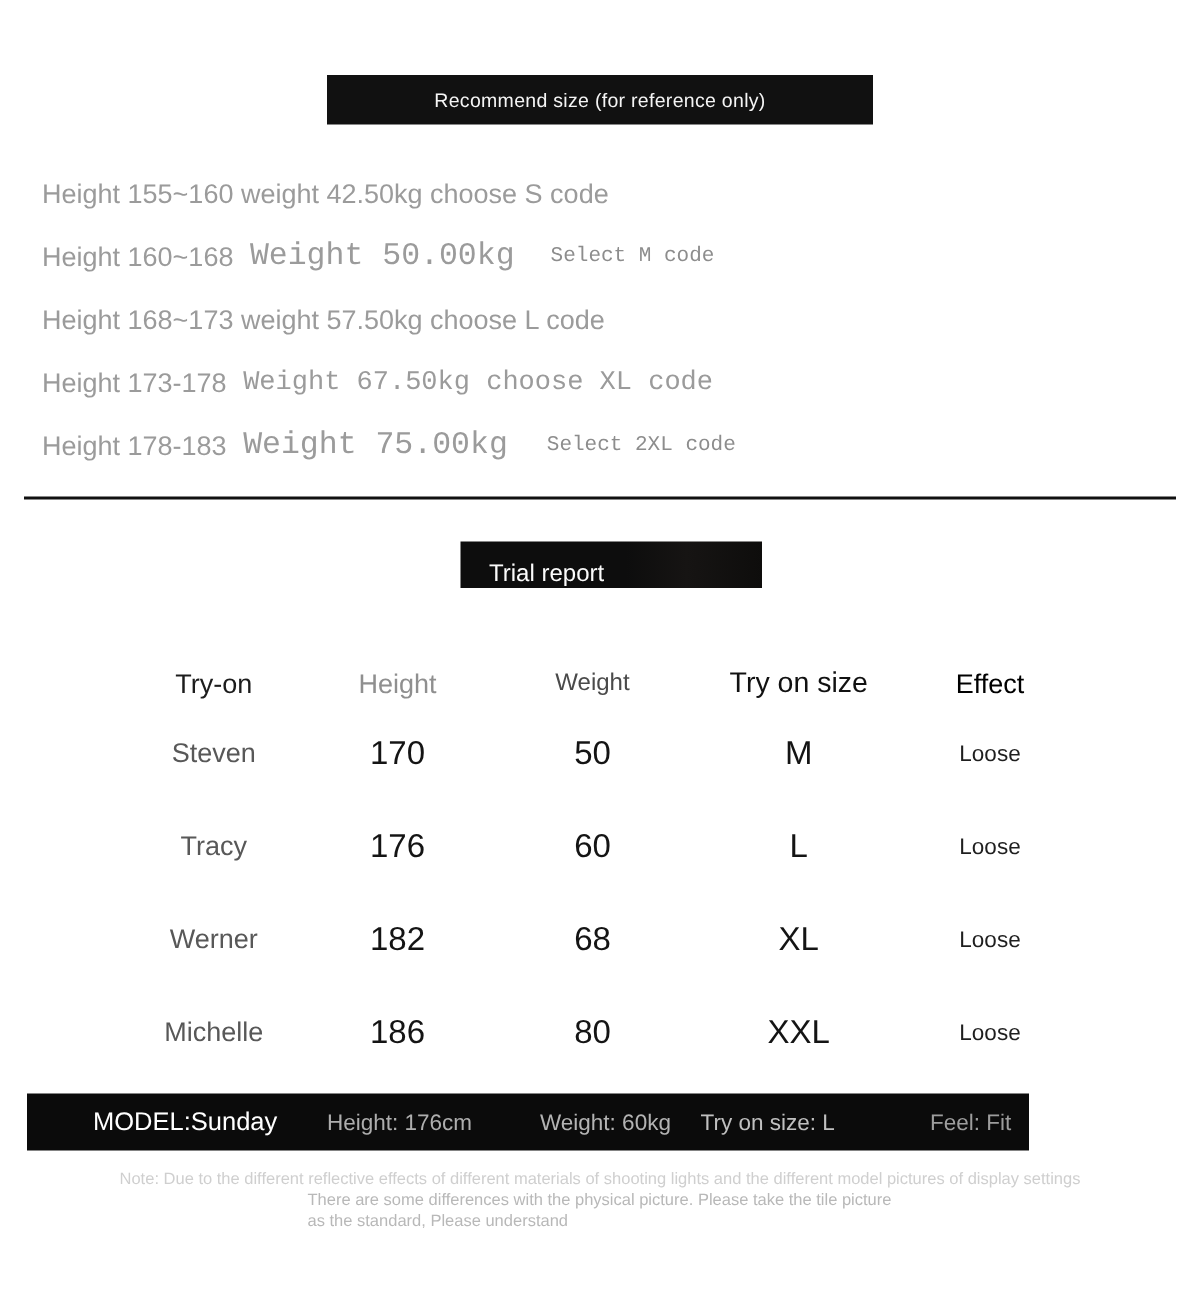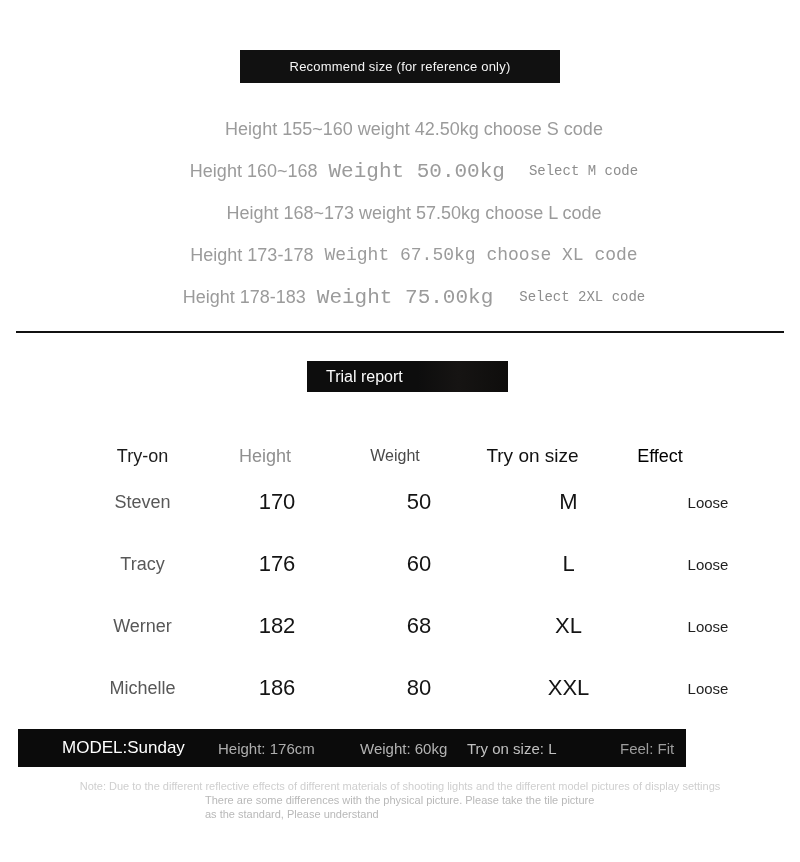--- a/index.html
+++ b/index.html
@@ -8,33 +8,33 @@
     width:800px; height:862px;
     font-family:"Liberation Sans", sans-serif;
     color:#222;
     overflow:hidden;
     position:relative;
   }
 
   
   .banner-top {
     margin:50px auto 0 auto;
-    width:320px; height:33px;
+    width:364px; height:33px;
     background:#111111;
     color:#f5f5f5;
     display:flex; align-items:center; justify-content:center;
     font-size:13px;
     letter-spacing:.2px;
   }
 
   
   .size-lines { margin-top:25px; }
   .size-line {
     height:42px;
-    display:flex; align-items:center; justify-content:center;
+    display:flex; align-items:center; justify-content:flex-start;
     color:#9b9b9b;
     white-space:nowrap;
     margin-left:28px;
   }
   .size-line .seg { display:inline-block; }
   .size-line .seg + .seg { margin-left:11px;font-family:Liberation Mono, monospace; }
   .seg-md { font-size:18px; }
   .seg-lg { font-size:21px; }
   .seg-sm { font-size:14px; color:#8d8d8d; }
 
@@ -45,35 +45,35 @@
     border-top:2px solid #111;
   }
 
   
   .banner-trial {
     margin-top:28px;
     margin-left:307px;
     width:201px; height:31px;
     background:linear-gradient(90deg, #0d0d0d 0%, #0d0d0d 55%, #161413 75%, #0e0d0c 100%);
     color:#fbfbfb;
-    display:flex; align-items:center;
+    display:flex; align-items:flex-end;
     padding-left:19px;
     font-size:16px;
   }
 
   
   .trial-table { margin:49px 0 0 85px; width:630px; }
   .t-row {
     display:grid;
     grid-template-columns:115px 130px 130px 145px 110px;
     align-items:center;
   }
   .t-row > div { text-align:center; }
   .t-head { height:30px; }
-  .t-body-row { height:62px;gap:12px; }
+  .t-body-row { height:62px; }
   .t-body-row:first-of-type { margin-top:8px; }
 
   .h-tryon  { font-size:18px; color:#1c1c1c; }
   .h-height { font-size:18px; color:#8f8f8f; }
   .h-weight { font-size:16px; color:#4a4a4a; }
   .h-size   { font-size:19px; color:#111; }
   .h-effect { font-size:18px; color:#000000; }
 
   .c-name   { font-size:18px; color:#585858; }
   .c-num    { font-size:22px; color:#141414; }

